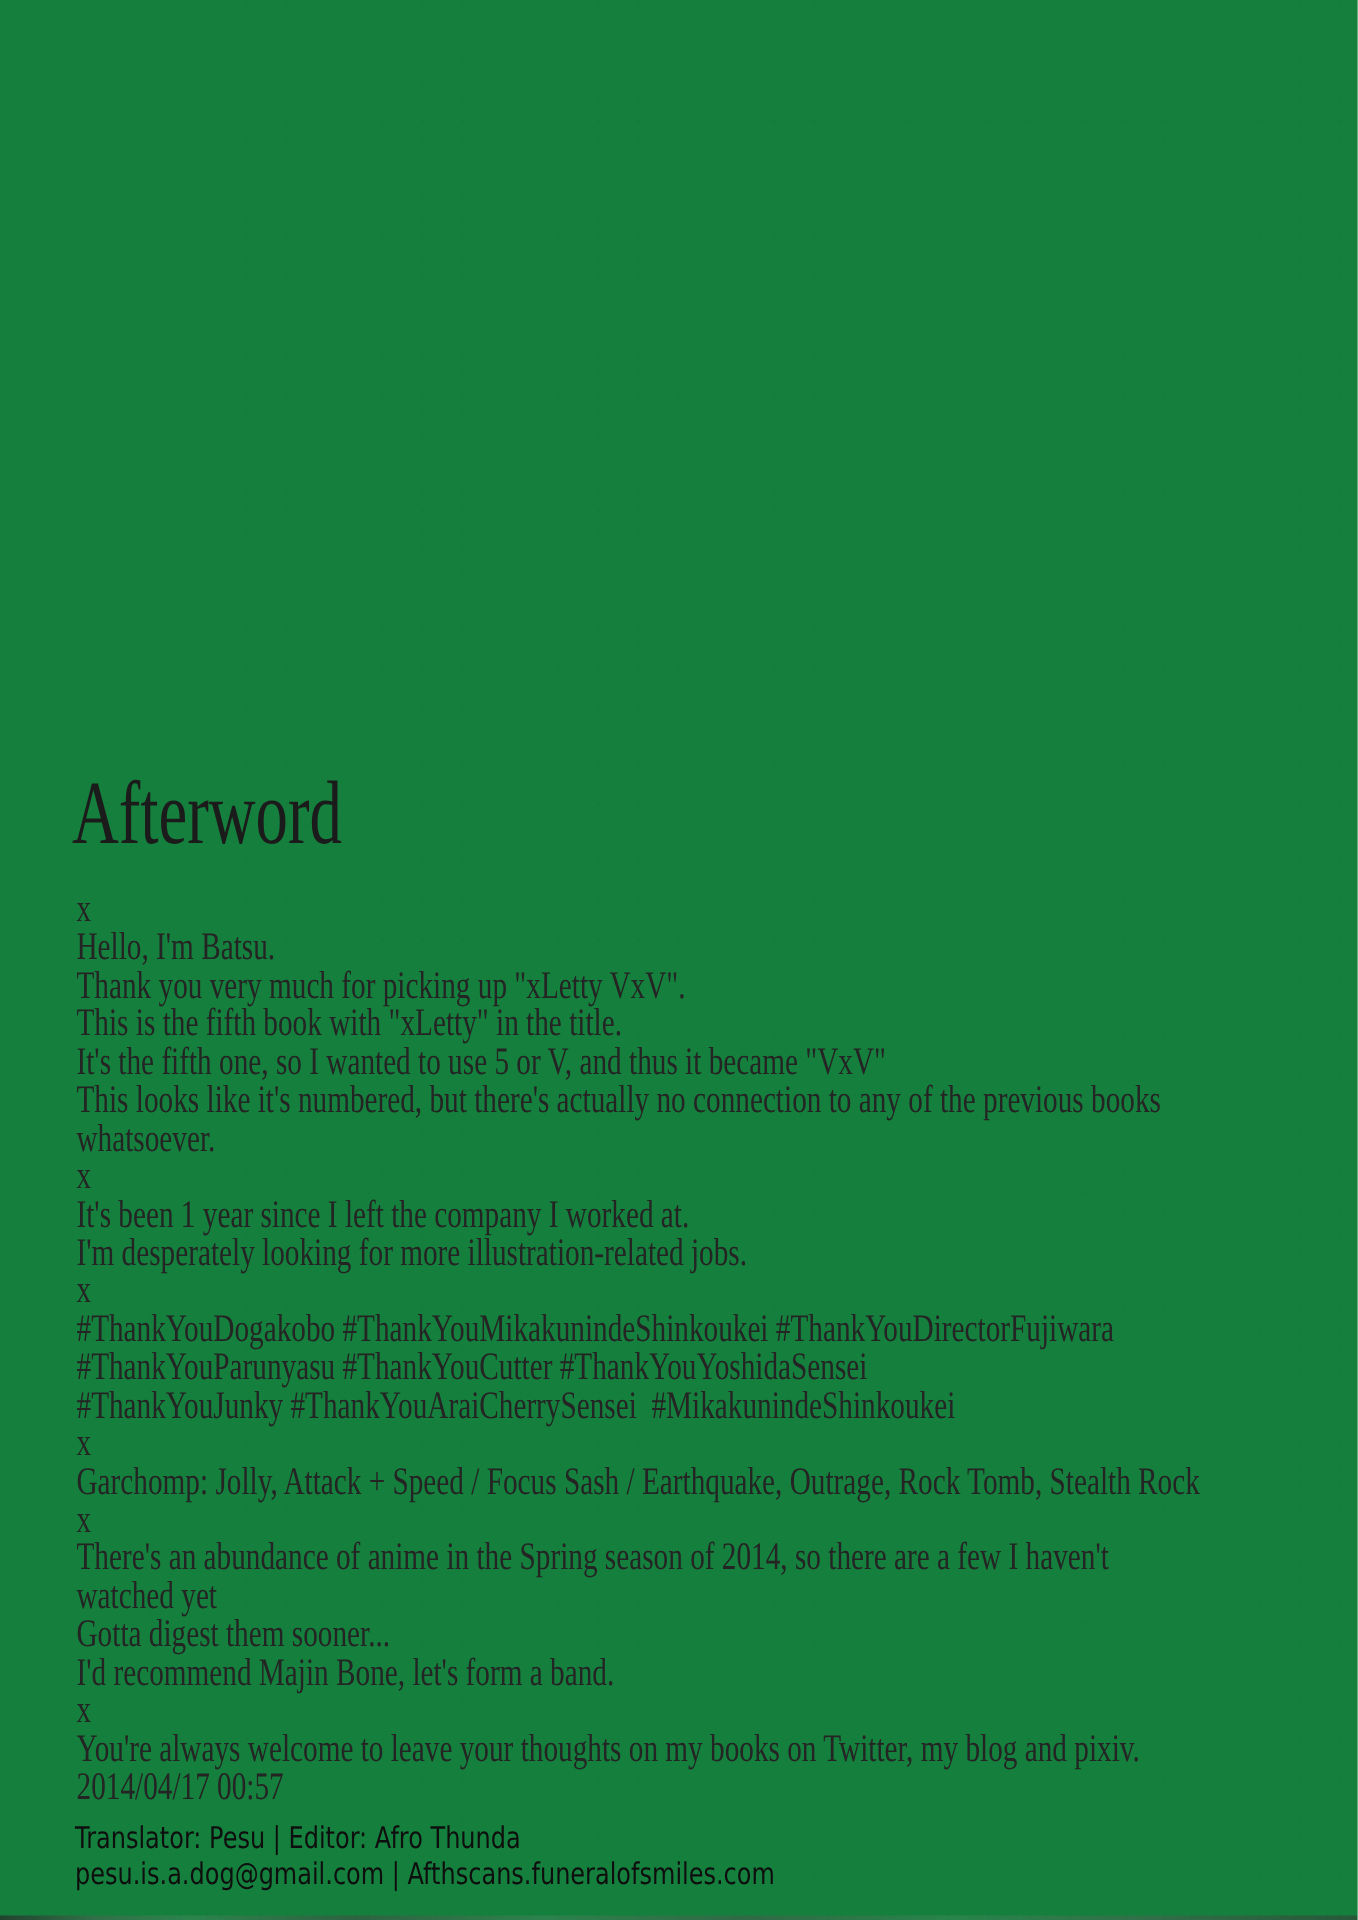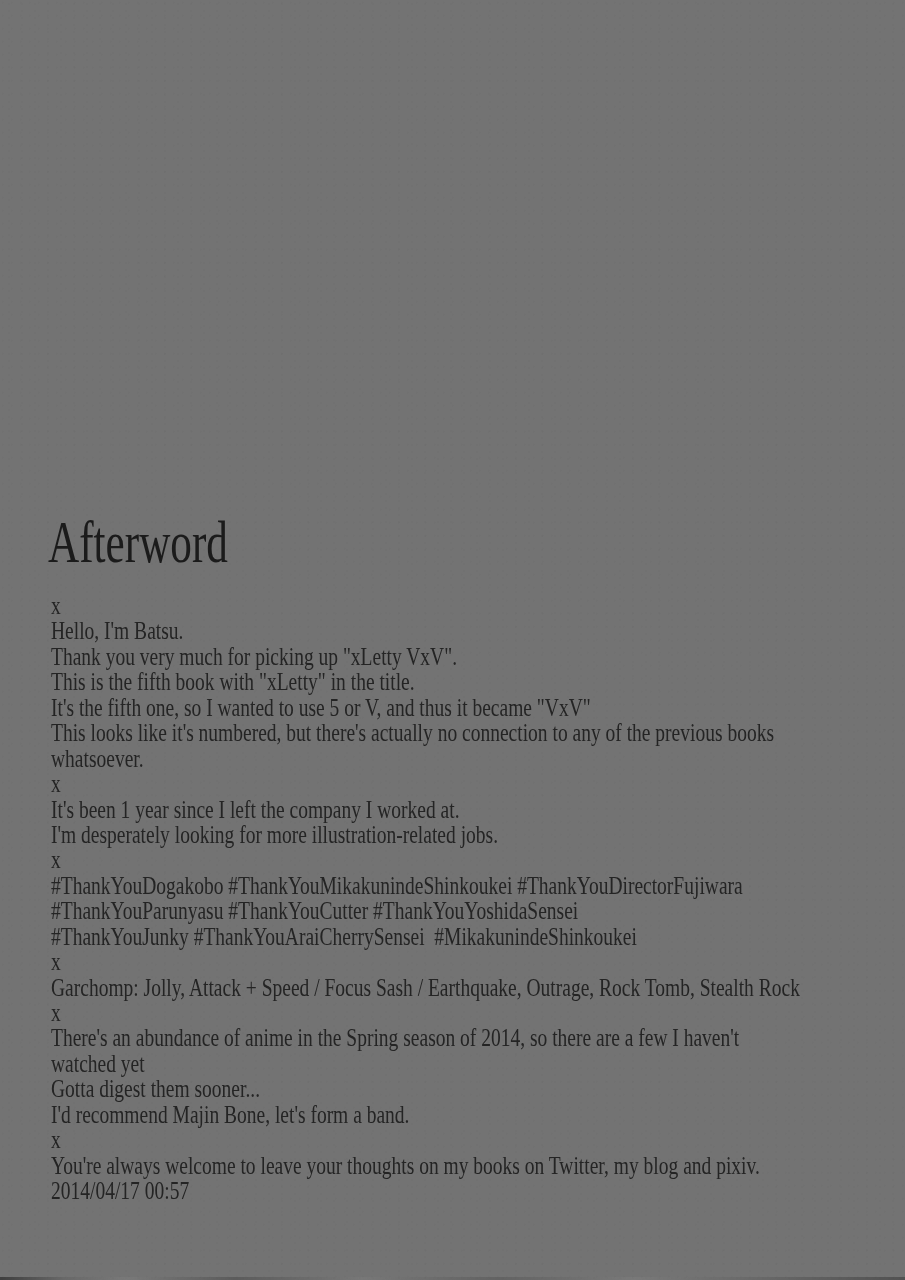--- a/index.html
+++ b/index.html
@@ -1,20 +1,20 @@
 <!DOCTYPE html>
 <html><head>
 <meta charset="utf-8">
 <style>
   html, body { margin: 0; padding: 0; }
   .page {
     position: relative;
     width: 905px;
     height: 1280px;
-    background: #737373;
+    background: #15803d;
     overflow: hidden;
     font-family: "Liberation Serif", serif;
   }
   
   .page::before {
     content: "";
     position: absolute;
     inset: 0;
     background-image:
       radial-gradient(circle at 30% 20%, rgba(0,0,0,0.018) 0 1px, transparent 1.2px),
@@ -83,15 +83,16 @@
   }
 </style>
 </head>
 <body>
 
 <div class="page">
   <h1 class="heading">Afterword</h1>
 
   <div class="body-lines"><div class="line">x</div><div class="line">Hello, I'm Batsu.</div><div class="line">Thank you very much for picking up "xLetty VxV".</div><div class="line">This is the fifth book with "xLetty" in the title.</div><div class="line">It's the fifth one, so I wanted to use 5 or V, and thus it became "VxV"</div><div class="line">This looks like it's numbered, but there's actually no connection to any of the previous books</div><div class="line">whatsoever.</div><div class="line">x</div><div class="line">It's been 1 year since I left the company I worked at.</div><div class="line">I'm desperately looking for more illustration-related jobs.</div><div class="line">x</div><div class="line">#ThankYouDogakobo #ThankYouMikakunindeShinkoukei #ThankYouDirectorFujiwara</div><div class="line">#ThankYouParunyasu #ThankYouCutter #ThankYouYoshidaSensei</div><div class="line">#ThankYouJunky #ThankYouAraiCherrySensei  #MikakunindeShinkoukei</div><div class="line">x</div><div class="line">Garchomp: Jolly, Attack + Speed / Focus Sash / Earthquake, Outrage, Rock Tomb, Stealth Rock</div><div class="line">x</div><div class="line">There's an abundance of anime in the Spring season of 2014, so there are a few I haven't</div><div class="line">watched yet</div><div class="line">Gotta digest them sooner...</div><div class="line">I'd recommend Majin Bone, let's form a band.</div><div class="line">x</div><div class="line">You're always welcome to leave your thoughts on my books on Twitter, my blog and pixiv.</div><div class="line">2014/04/17 00:57</div></div>
 
+  <div class="credits"><div class="line">Translator: Pesu | Editor: Afro Thunda</div><div class="line">pesu.is.a.dog@gmail.com | Afthscans.funeralofsmiles.com</div></div>
 
   <div class="bottom-edge"></div>
 </div>
 
 </body></html>

